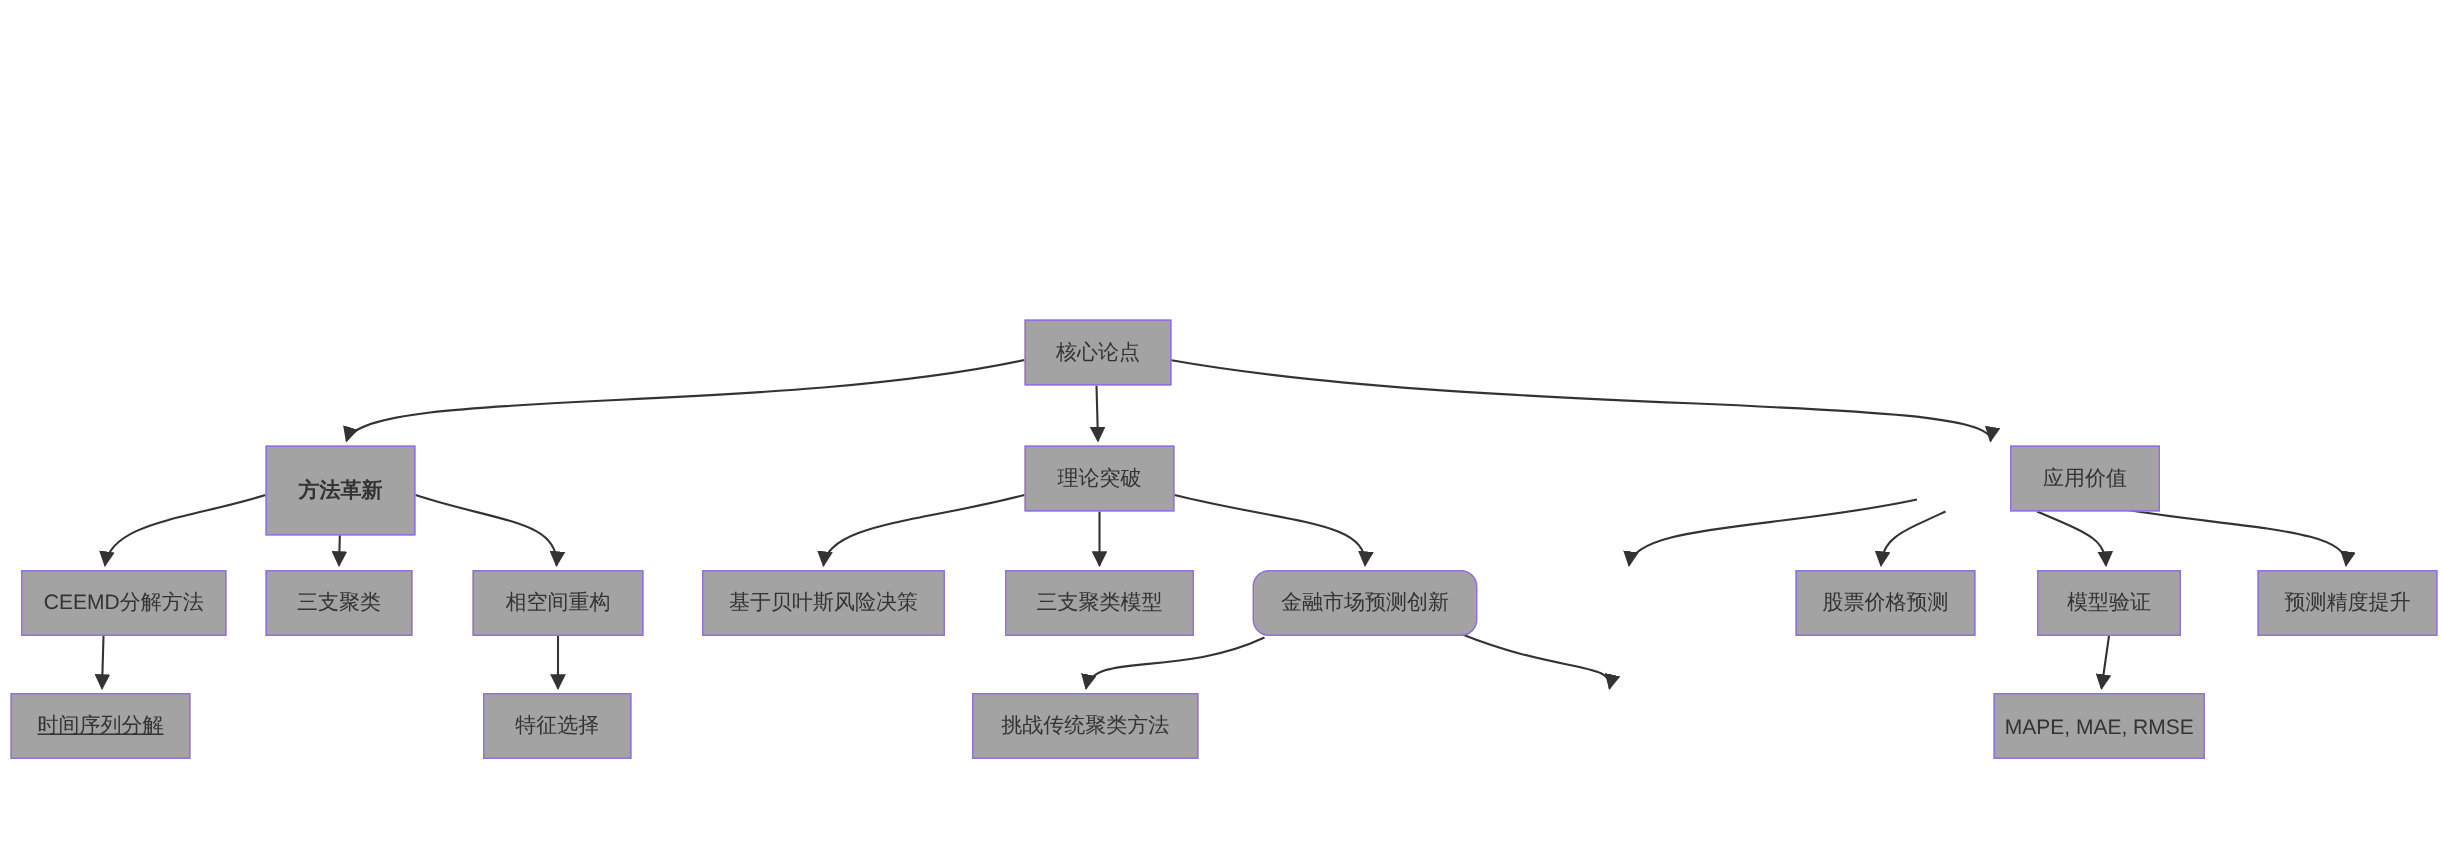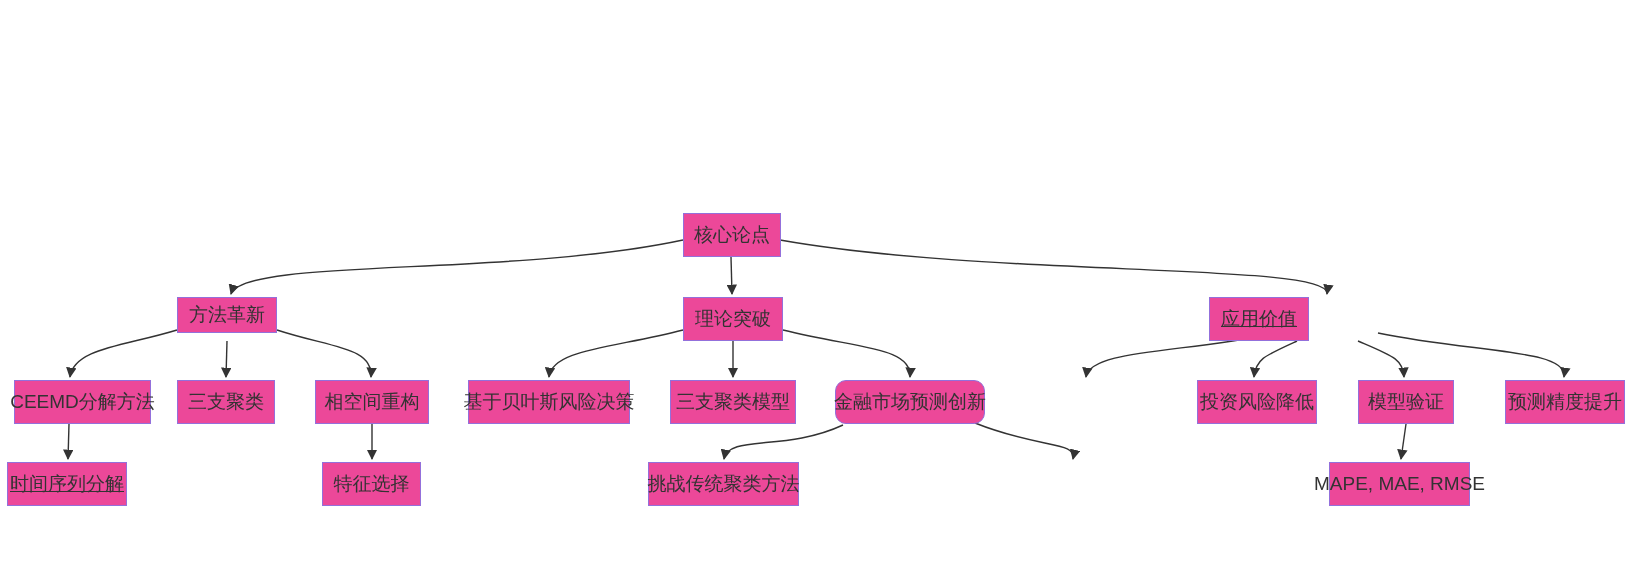--- a/index.html
+++ b/index.html
@@ -18,26 +18,26 @@
     width: 1628px; height: 576px;
   }
   .edges-layer path.edge {
     fill: none;
     stroke: #333333;
     stroke-width: 1.4px;
   }
   .node {
     position: absolute;
     box-sizing: border-box;
-    background: #ec4899;
+    background: #a3a3a3;
     border: 1px solid #9370DB;
     display: flex;
     align-items: center;
     justify-content: center;
-    font-size: 19px;
+    font-size: 14px;
     color: #333333;
     white-space: nowrap;
     text-align: center;
   }
 </style>
 </head>
 <body>
 
 <div class="canvas">
 
@@ -62,31 +62,31 @@
     <path class="edge" d="M 1378 333 C 1475 353, 1568 349, 1564 377" marker-end="url(#arrowhead)"></path>
     <path class="edge" d="M 69 424 L 68 459" marker-end="url(#arrowhead)"></path>
     <path class="edge" d="M 372 424 L 372 459" marker-end="url(#arrowhead)"></path>
     <path class="edge" d="M 843 425 C 785 452, 729 434, 724 459" marker-end="url(#arrowhead)"></path>
     <path class="edge" d="M 975 423 C 1040 449, 1077 441, 1073 459" marker-end="url(#arrowhead)"></path>
     <path class="edge" d="M 1406 424 L 1401 459" marker-end="url(#arrowhead)"></path>
   </svg>
 
   <div class="node" style="left:683px; top:213px; width:98px; height:44px;">核心论点</div>
 
-  <div class="node" style="left:177px; top:297px; width:100px; height:36px;">方法革新</div>
+  <div class="node" style="left:177px; top:297px; width:100px; height:60px;font-weight:bold;">方法革新</div>
   <div class="node" style="left:683px; top:297px; width:100px; height:44px;">理论突破</div>
-  <div class="node" style="left:1209px; top:297px; width:100px; height:44px;text-decoration:underline;">应用价值</div>
+  <div class="node" style="left:1340px; top:297px; width:100px; height:44px;">应用价值</div>
 
   <div class="node" style="left:1px; top:380px; width:137px; height:44px;margin-left:13px;">CEEMD分解方法</div>
   <div class="node" style="left:315px; top:380px; width:114px; height:44px;">相空间重构</div>
   <div class="node" style="left:177px; top:380px; width:98px; height:44px;">三支聚类</div>
   <div class="node" style="left:468px; top:380px; width:162px; height:44px;">基于贝叶斯风险决策</div>
   <div class="node" style="left:670px; top:380px; width:126px; height:44px;">三支聚类模型</div>
   <div class="node" style="left:835px; top:380px; width:150px; height:44px;border-radius:11px;">金融市场预测创新</div>
-  <div class="node" style="left:1197px; top:380px; width:120px; height:44px;">投资风险降低</div>
+  <div class="node" style="left:1197px; top:380px; width:120px; height:44px;">股票价格预测</div>
   <div class="node" style="left:1358px; top:380px; width:96px; height:44px;">模型验证</div>
   <div class="node" style="left:1505px; top:380px; width:120px; height:44px;">预测精度提升</div>
 
   <div class="node" style="left:7px; top:462px; width:120px; height:44px;text-decoration:underline;">时间序列分解</div>
   <div class="node" style="left:322px; top:462px; width:99px; height:44px;">特征选择</div>
   <div class="node" style="left:648px; top:462px; width:151px; height:44px;">挑战传统聚类方法</div>
   <div class="node" style="left:1329px; top:462px; width:141px; height:44px;">MAPE, MAE, RMSE</div>
 
 </div>
 

